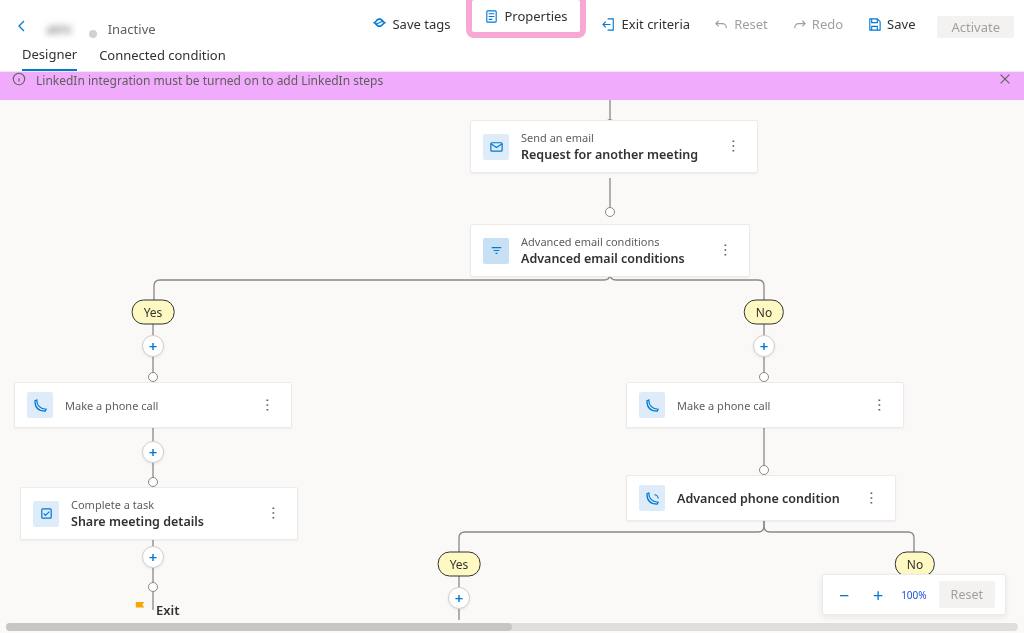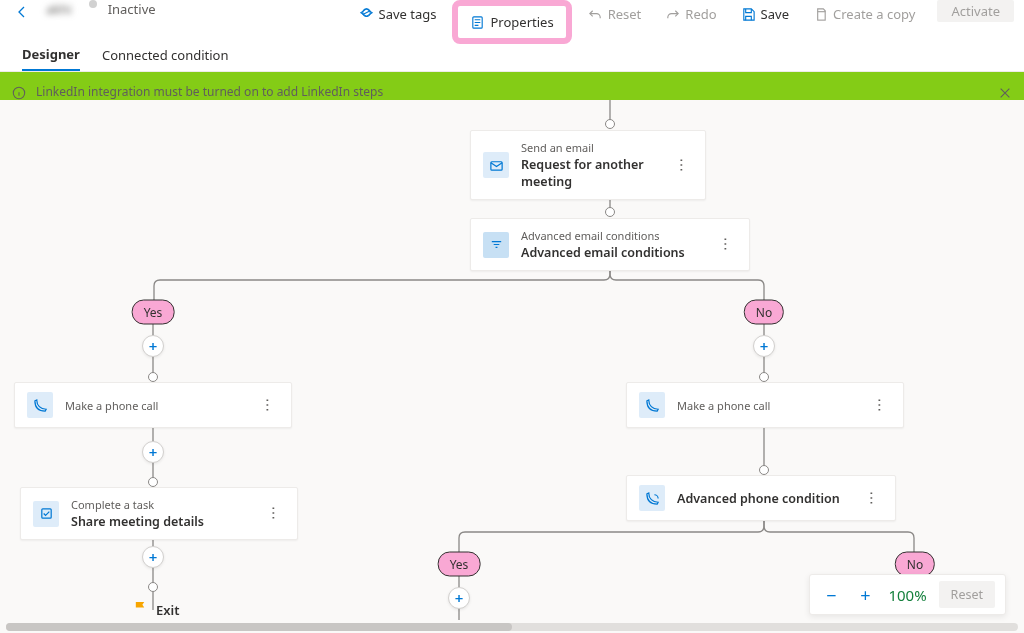--- a/index.html
+++ b/index.html
@@ -1,53 +1,53 @@
 <!DOCTYPE html>
 <html><head>
 <meta charset="utf-8">
 <style>
 html,body{margin:0;padding:0;font-family:"Segoe UI",system-ui,-apple-system,sans-serif;font-size:13px;color:#323130;background:#fff;overflow:hidden}
 *{box-sizing:border-box}
-.header{display:flex;align-items:flex-start;height:38px;padding:0 10px;gap:8px}
+.header{display:flex;align-items:flex-end;height:38px;padding:0 10px;gap:8px}
 .back-btn{width:24px;height:24px;display:flex;align-items:center;justify-content:center;color:#0078d4;cursor:pointer}
 .seq-name{color:#605e5c;font-size:13px;filter:blur(3px);padding:0 4px}
 .status-dot{width:8px;height:8px;border-radius:50%;background:#d1d1d1;margin-left:5px}
 .status-text{color:#605e5c;font-size:13px;margin-left:3px}
 .header-spacer{flex:1}
 .tb-btn{display:flex;align-items:center;gap:5px;padding:5px 8px;color:#323130;cursor:pointer;border-radius:2px;font-size:13px}
 .tb-btn.disabled{color:#a19f9d;cursor:default}
 .tb-btn svg{flex-shrink:0}
 .tb-btn .blue{color:#0078d4}
 .tb-highlight{border:6px solid #f9a8d4;border-radius:8px;padding:2px 4px}
 .activate-btn{background:#f3f2f1;color:#a19f9d;padding:2px 14px;border-radius:2px;font-size:13px;cursor:default;margin-left:6px}
 .tabs{display:flex;gap:22px;padding:0 22px;height:34px;border-bottom:1px solid #edebe9}
 .tab{display:flex;align-items:center;height:100%;color:#323130;cursor:pointer;font-size:13px}
-.tab.active{font-weight:700;border-bottom:2px solid #0078d4;margin-bottom:-1px}
-.banner{display:flex;align-items:flex-end;height:28px;background:#84cc16;padding:0 12px;gap:10px;color:#605e5c;font-size:12px}
+.tab.active{font-weight:400;border-bottom:2px solid #0078d4;margin-bottom:-1px}
+.banner{display:flex;align-items:flex-start;height:28px;background:#f0abfc;padding:0 12px;gap:10px;color:#605e5c;font-size:12px}
 .banner-spacer{flex:1}
 .banner-close{cursor:pointer;display:flex;align-items:center}
 .canvas-wrap{position:relative;height:533px;background:#faf9f8;overflow:hidden}
 .canvas{position:absolute;inset:0}
 .node{position:absolute;background:#fff;border:1px solid #edebe9;border-radius:2px;box-shadow:0 1px 2px rgba(0,0,0,.05);display:flex;align-items:center;padding:9px 12px;gap:12px}
 .node-icon{width:26px;height:26px;border-radius:2px;display:flex;align-items:center;justify-content:center;flex-shrink:0}
 .ic-blue{background:#deecf9;color:#0078d4}
 .ic-teal{background:#c7e0f4;color:#0078d4}
 .node-text{display:flex;flex-direction:column;gap:1px;flex:1;min-width:0}
 .node-cat{font-size:11px;color:#605e5c}
 .node-title{font-size:12.5px;font-weight:600;color:#323130}
 .node-menu{color:#605e5c;cursor:pointer;font-size:14px;letter-spacing:1px;transform:rotate(90deg);padding:0 3px}
 .circ{position:absolute;width:10px;height:10px;border:1.5px solid #8a8886;border-radius:50%;background:#fff;transform:translate(-50%,-50%)}
 .add-btn{position:absolute;width:22px;height:22px;border:1px solid #d2d0ce;border-radius:50%;background:#fff;color:#0078d4;display:flex;align-items:center;justify-content:center;font-size:15px;font-weight:600;transform:translate(-50%,-50%);cursor:pointer;box-shadow:0 1px 3px rgba(0,0,0,.08)}
-.pill{position:absolute;border:1.5px solid #323130;border-radius:12px;background:#f9a8d4;padding:3px 11px;font-size:12px;transform:translate(-50%,-50%)}
+.pill{position:absolute;border:1.5px solid #323130;border-radius:12px;background:#fef9c3;padding:3px 11px;font-size:12px;transform:translate(-50%,-50%)}
 .exit{position:absolute;display:flex;align-items:center;gap:8px;font-size:13px;font-weight:600}
 .exit-flag{color:#f7a500}
 svg.connector{position:absolute;overflow:visible;pointer-events:none}
 .zoom-panel{position:absolute;right:18px;bottom:18px;background:#fff;border:1px solid #edebe9;border-radius:3px;display:flex;align-items:center;gap:12px;padding:6px 10px;box-shadow:0 2px 6px rgba(0,0,0,.08)}
 .zoom-btn{width:22px;height:22px;display:flex;align-items:center;justify-content:center;color:#0078d4;cursor:pointer;font-size:18px}
-.zoom-val{font-size:15px;color:#15803d}
+.zoom-val{font-size:10px;color:#1d4ed8}
 .reset-btn{background:#f3f2f1;color:#a19f9d;padding:5px 12px;border-radius:2px;font-size:12.5px;cursor:pointer}
 .hscroll{position:absolute;left:6px;right:6px;bottom:2px;height:8px;background:#e1dfdd;border-radius:4px}
 .hscroll-thumb{position:absolute;left:0;width:50%;height:100%;background:#c8c6c4;border-radius:4px}
 </style>
 </head>
 <body>
 
 <div class="header">
   <div class="back-btn">
     <svg width="16" height="16" viewBox="0 0 16 16" fill="none" stroke="currentColor" stroke-width="1.3">
@@ -73,20 +73,27 @@
   <div class="tb-highlight">
     <div class="tb-btn">
       <svg class="blue" width="15" height="15" viewBox="0 0 16 16" fill="none" stroke="currentColor" stroke-width="1.2">
           <rect x="3" y="2" width="10" height="12" rx="1"></rect>
           <path d="M5 5h6M5 8h6M5 11h4"></path>
         </svg>
       <span>Properties</span>
     </div>
   </div>
 
+  <div class="tb-btn">
+    <svg class="blue" width="15" height="15" viewBox="0 0 16 16" fill="none" stroke="currentColor" stroke-width="1.2">
+        <path d="M6 2h6v12H6"></path>
+        <path d="M9 8H2M4 5l-3 3 3 3"></path>
+      </svg>
+    <span>Exit criteria</span>
+  </div>
 
   <div class="tb-btn disabled">
     <svg width="15" height="15" viewBox="0 0 16 16" fill="none" stroke="currentColor" stroke-width="1.2">
         <path d="M5 4L2 7l3 3"></path>
         <path d="M2 7h7a4 4 0 014 4v1"></path>
       </svg>
     <span>Reset</span>
   </div>
 
   <div class="tb-btn disabled">
@@ -98,27 +105,20 @@
   </div>
 
   <div class="tb-btn">
     <svg class="blue" width="15" height="15" viewBox="0 0 16 16" fill="none" stroke="currentColor" stroke-width="1.2">
         <path d="M3 2h8l3 3v9H3z"></path>
         <path d="M5 2v4h6V2M5 14v-4h6v4"></path>
       </svg>
     <span>Save</span>
   </div>
 
-  <div class="tb-btn disabled">
-    <svg width="15" height="15" viewBox="0 0 16 16" fill="none" stroke="currentColor" stroke-width="1.2">
-        <rect x="5" y="5" width="8" height="9"></rect>
-        <path d="M5 5V2h6l2 2v1"></path>
-      </svg>
-    <span>Create a copy</span>
-  </div>
 
   <div class="activate-btn">Activate</div>
 </div>
 
 <div class="tabs">
   <div class="tab active">Designer</div>
   <div class="tab">Connected condition</div>
 </div>
 
 <div class="banner">
@@ -155,37 +155,37 @@
       <line x1="764" y1="327" x2="764" y2="372"></line>
 
       <path d="M764 418 v8 q0 6 -6 6 H465 q-6 0 -6 6 v22"></path>
       <path d="M764 418 v8 q0 6 6 6 H908 q6 0 6 6 v22"></path>
       <line x1="459" y1="474" x2="459" y2="520"></line>
     </g>
   </svg>
 
   <div class="circ" style="left:610px;top:24px"></div>
 
-  <div class="node" style="left:470px;top:30px;width:236px">
+  <div class="node" style="left:470px;top:20px;width:288px">
     <div class="node-icon ic-blue">
       <svg width="15" height="15" viewBox="0 0 16 16" fill="none" stroke="currentColor" stroke-width="1.3">
             <rect x="2" y="4" width="12" height="9" rx="1"></rect>
             <path d="M2 5l6 4 6-4"></path>
           </svg>
     </div>
     <div class="node-text">
       <span class="node-cat">Send an email</span>
       <span class="node-title">Request for another meeting</span>
     </div>
     <div class="node-menu">⋯</div>
   </div>
 
   <div class="circ" style="left:610px;top:112px"></div>
 
-  <div class="node" style="left:470px;top:118px;width:280px">
+  <div class="node" style="left:470px;top:124px;width:280px">
     <div class="node-icon ic-teal">
       <svg width="15" height="15" viewBox="0 0 16 16" fill="none" stroke="currentColor" stroke-width="1.3">
             <path d="M3 5h10M5 8h6M7 11h2"></path>
           </svg>
     </div>
     <div class="node-text">
       <span class="node-cat">Advanced email conditions</span>
       <span class="node-title">Advanced email conditions</span>
     </div>
     <div class="node-menu">⋯</div>

